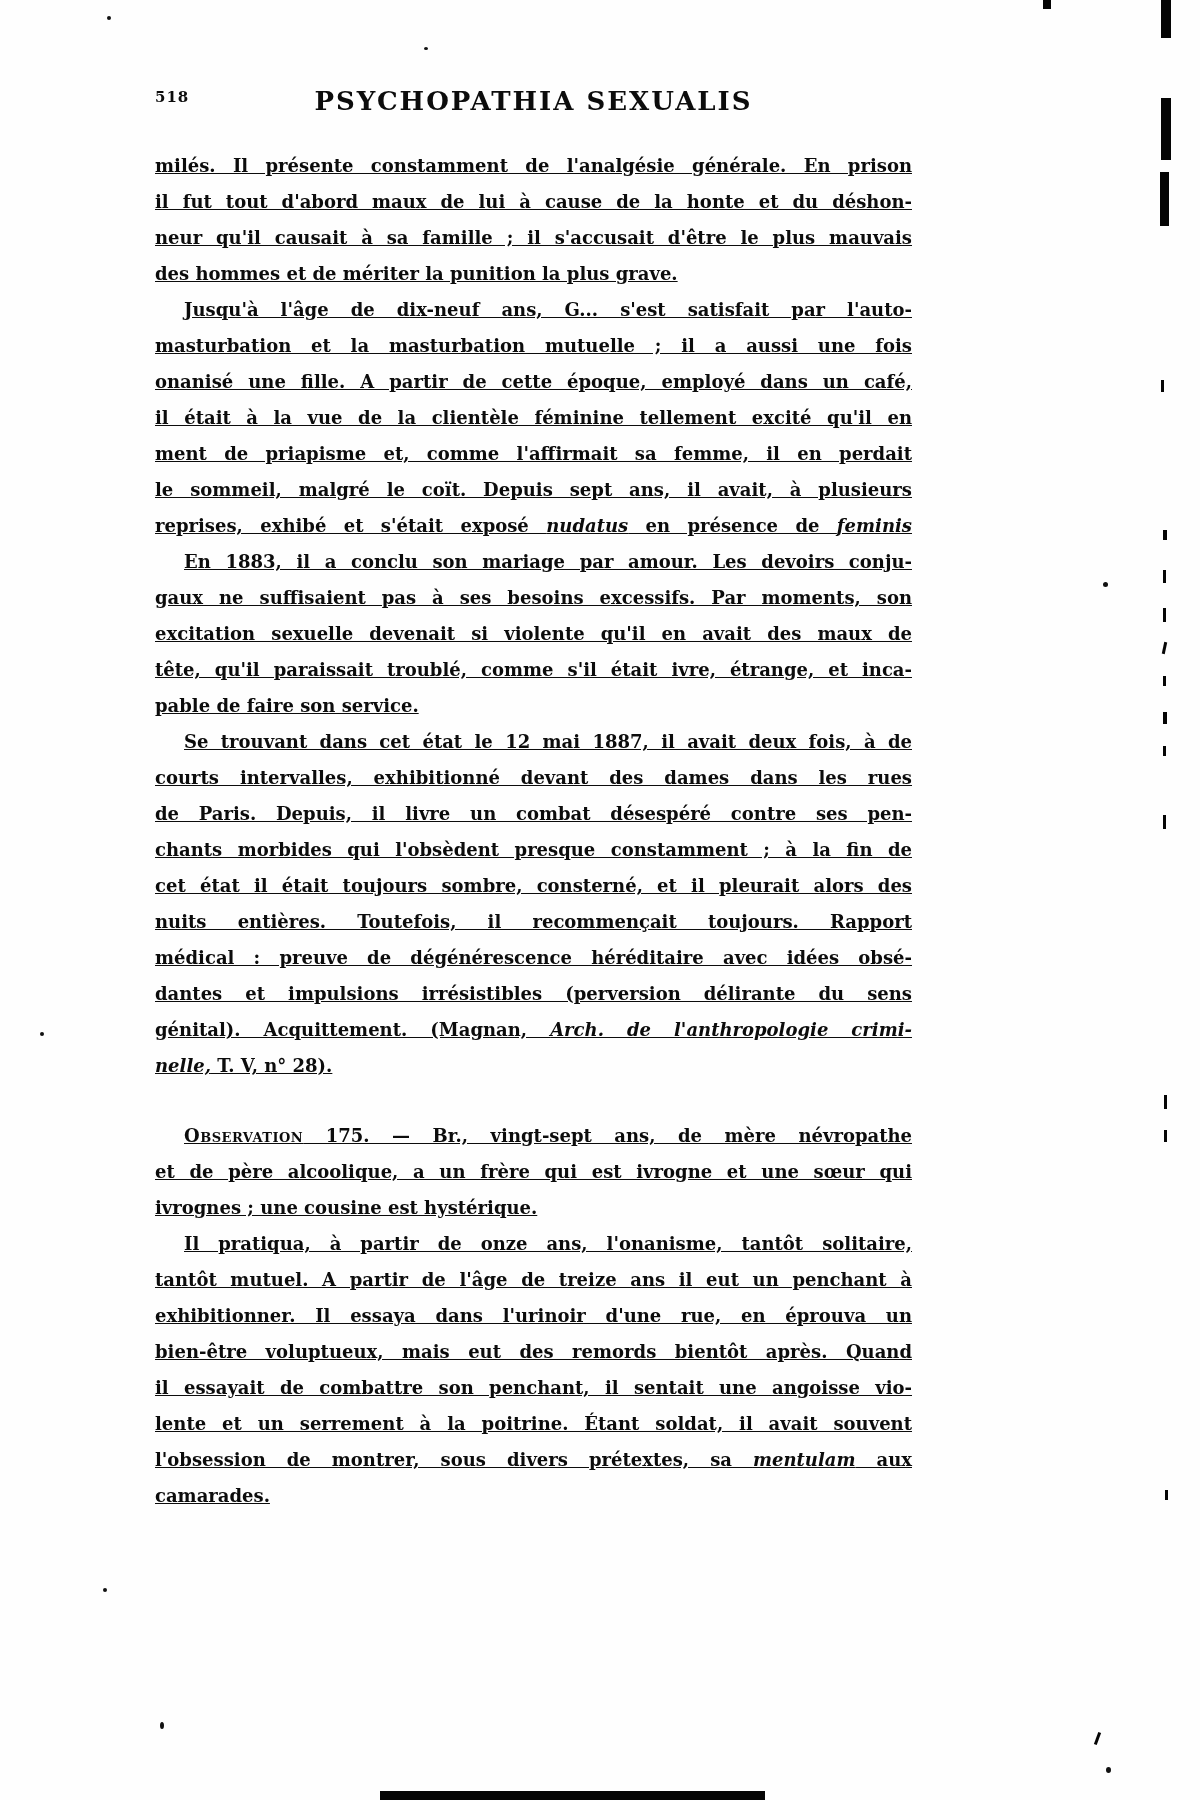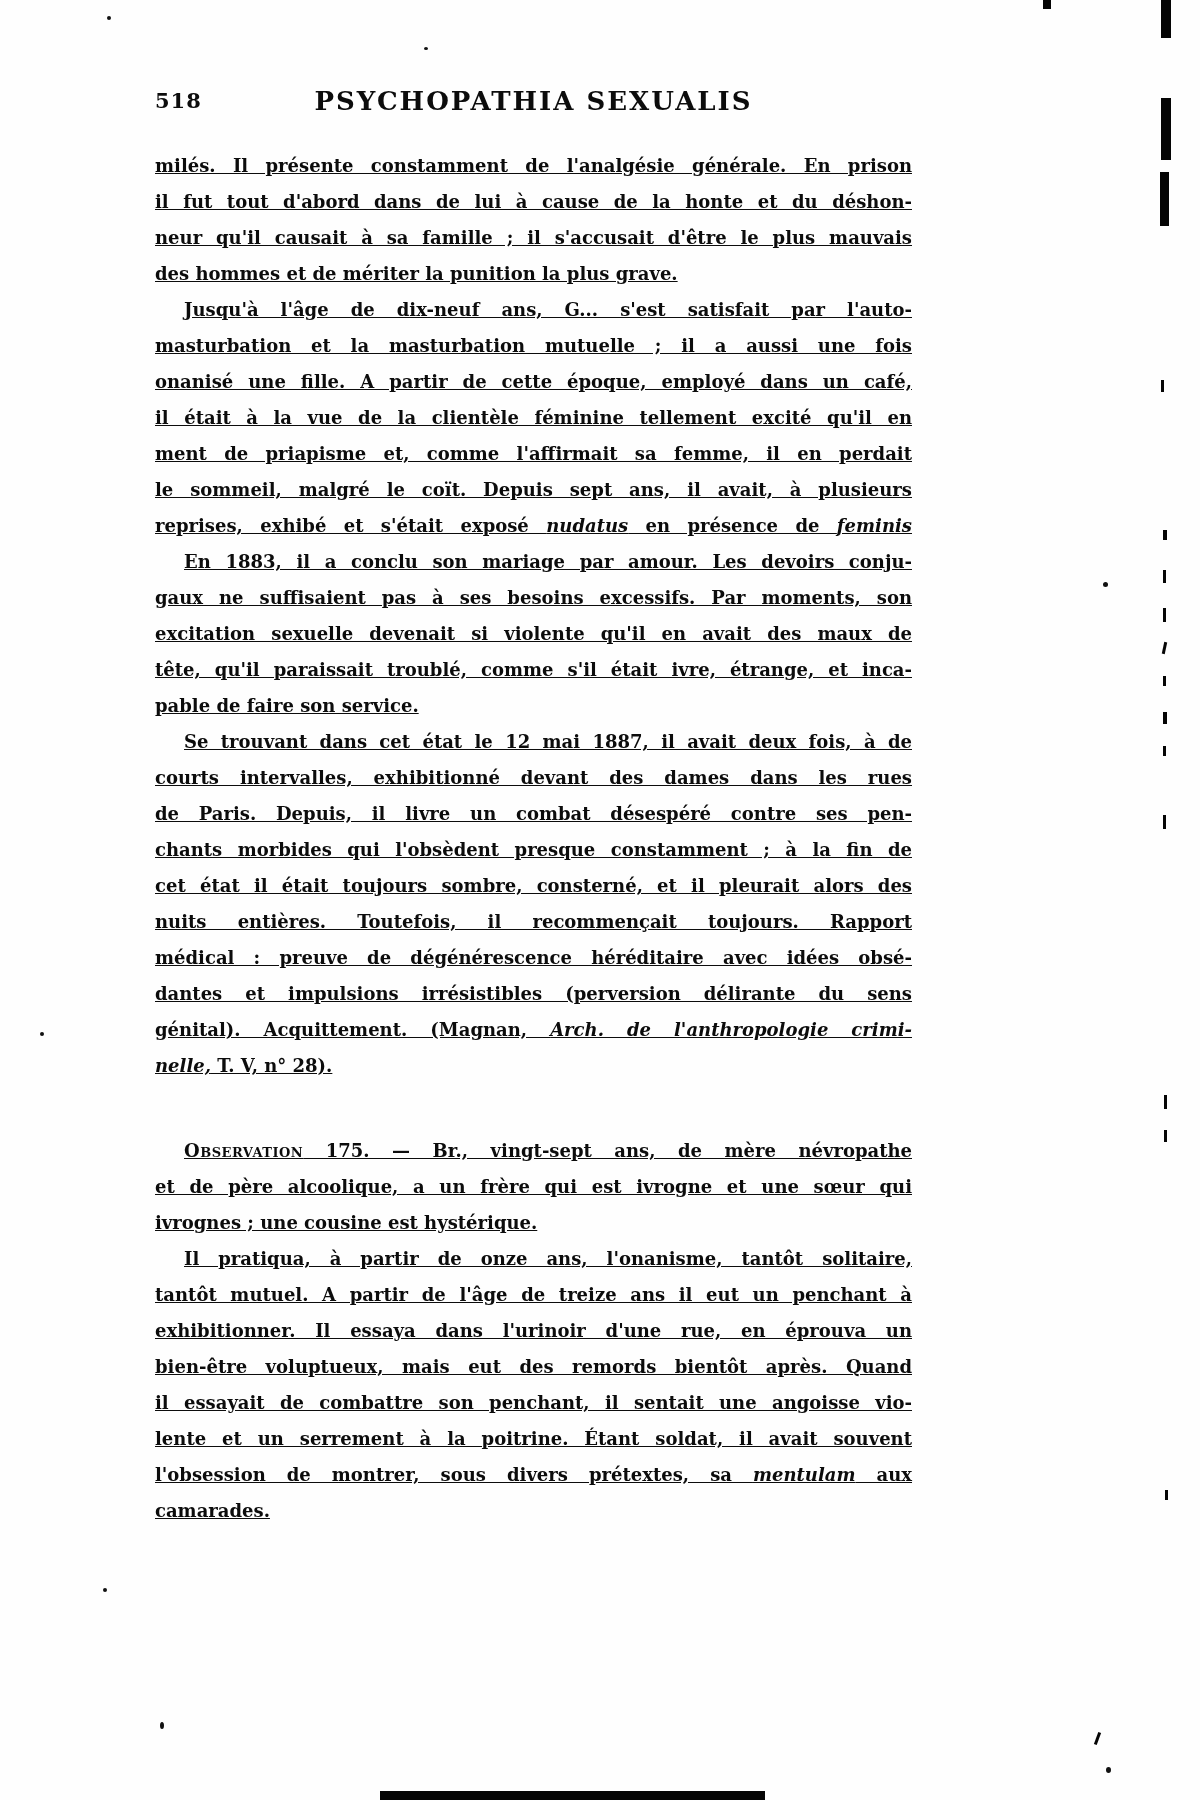--- a/index.html
+++ b/index.html
@@ -25,21 +25,21 @@
     top: 86px;
     left: 155px;
     width: 757px;
     height: 28px;
     font-weight: 700;
   }
   .page-number {
     position: absolute;
     left: 0;
     top: 2px;
-    font-size: 21px;
+    font-size: 15px;
     letter-spacing: 1px;
   }
   .running-title {
     position: absolute;
     left: 0;
     right: 0;
     text-align: center;
     font-size: 26px;
     letter-spacing: 2px;
   }
@@ -47,21 +47,21 @@
     position: absolute;
     top: 148px;
     left: 155px;
     width: 757px;
     font-size: 18px;
     font-weight: 700;
     line-height: 36px;
     text-decoration: underline;
   }
   .par { margin: 0; }
-  .par.gap-before { margin-top: 49px; }
+  .par.gap-before { margin-top: 34px; }
   .line {
     text-align: justify;
     text-align-last: justify;
     height: 36px;
     overflow: visible;
     white-space: normal;
   }
   .line.last {
     text-align-last: auto;
   }
@@ -86,21 +86,21 @@
 <div class="scan-page">
 
   <div class="page-header">
     <span class="page-number">518</span>
     <span class="running-title">PSYCHOPATHIA SEXUALIS</span>
   </div>
 
   <div class="page-body" id="page-body">
       <div class="par">
         <div class="line"><span class="seg n">milés. Il présente constamment de l'analgésie générale. En prison</span></div>
-        <div class="line"><span class="seg n">il fut tout d'abord dans de lui à cause de la honte et du déshon-</span></div>
+        <div class="line"><span class="seg n">il fut tout d'abord maux de lui à cause de la honte et du déshon-</span></div>
         <div class="line"><span class="seg n">neur qu'il causait à sa famille ; il s'accusait d'être le plus mauvais</span></div>
         <div class="line last"><span class="seg n">des hommes et de mériter la punition la plus grave.</span></div>
       </div>
       <div class="par indent">
         <div class="line"><span class="seg n">Jusqu'à l'âge de dix-neuf ans, G... s'est satisfait par l'auto-</span></div>
         <div class="line"><span class="seg n">masturbation et la masturbation mutuelle ; il a aussi une fois</span></div>
         <div class="line"><span class="seg n">onanisé une fille. A partir de cette époque, employé dans un café,</span></div>
         <div class="line"><span class="seg n">il était à la vue de la clientèle féminine tellement excité qu'il en</span></div>
         <div class="line"><span class="seg n">ment de priapisme et, comme l'affirmait sa femme, il en perdait</span></div>
         <div class="line"><span class="seg n">le sommeil, malgré le coït. Depuis sept ans, il avait, à plusieurs</span></div>

